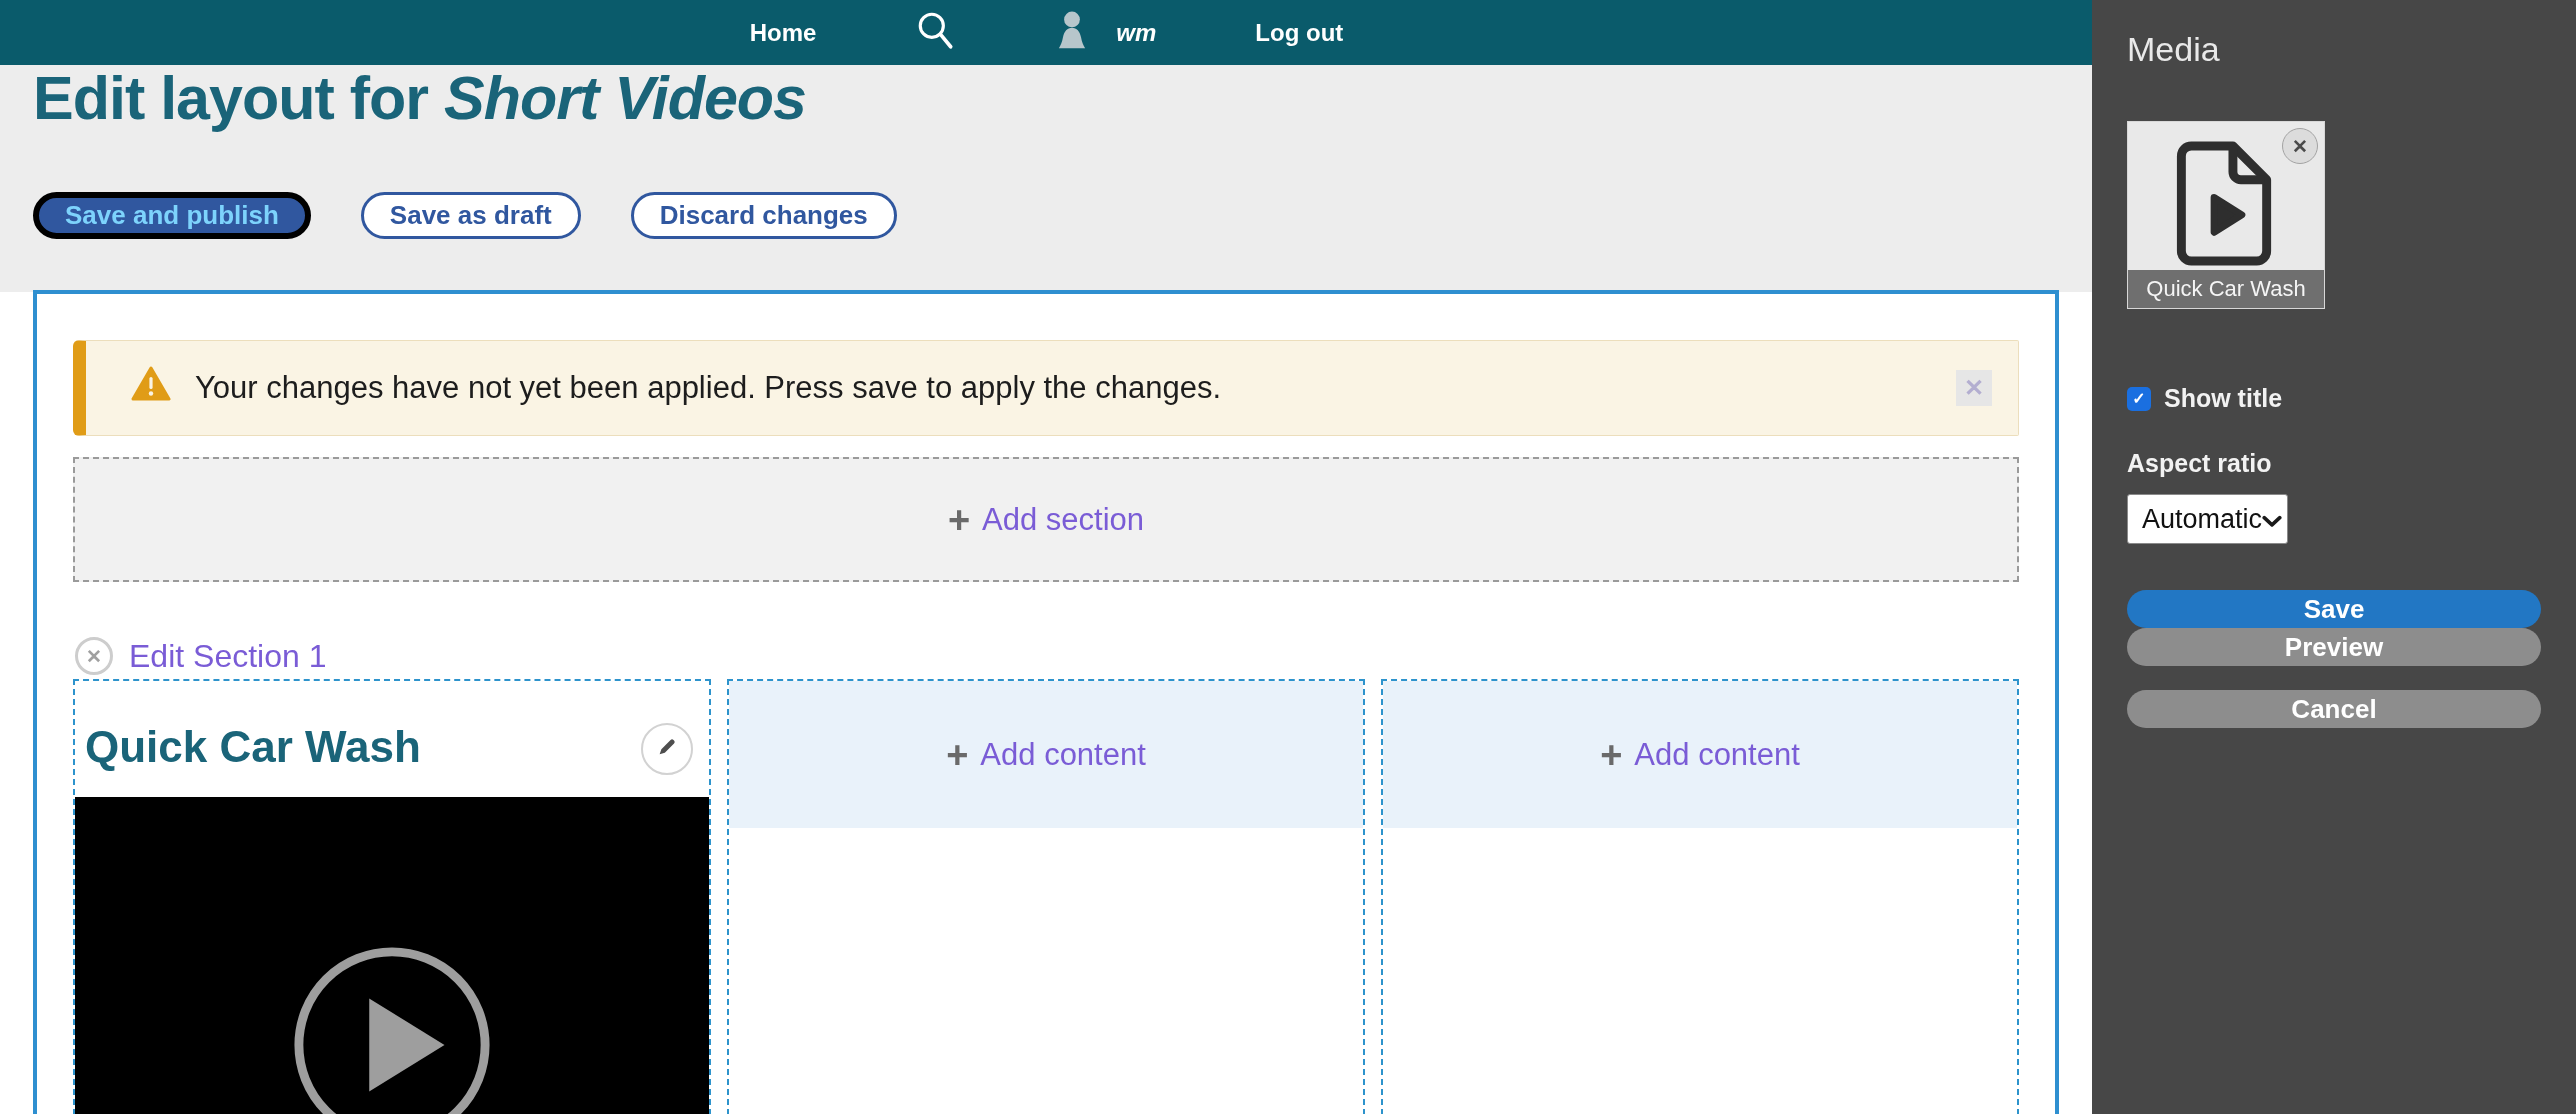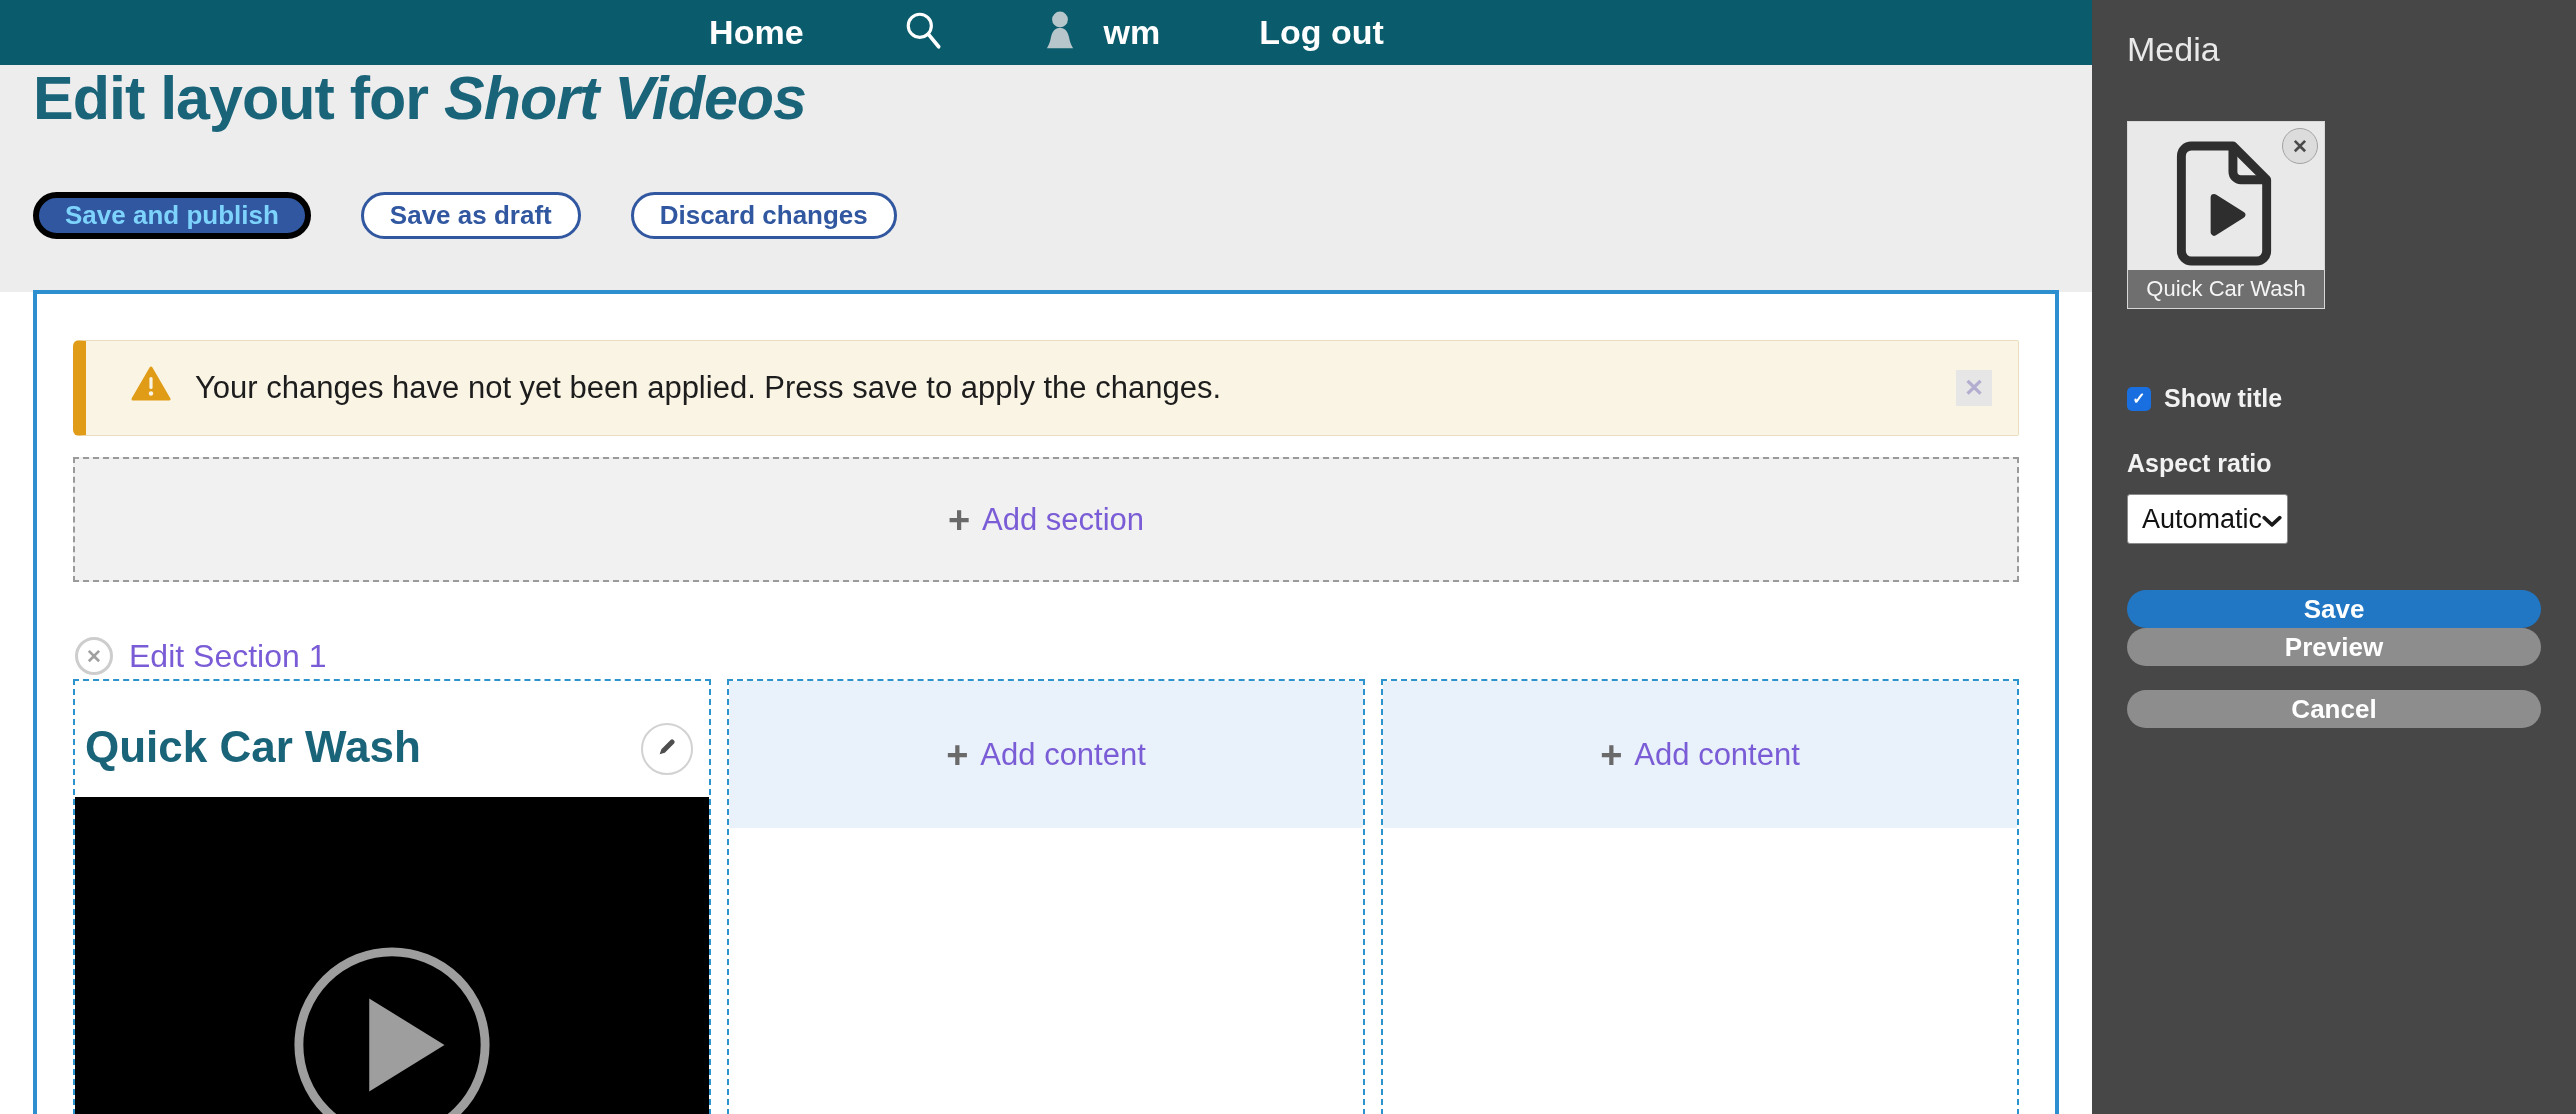--- a/index.html
+++ b/index.html
@@ -6,23 +6,23 @@
   html,body { margin:0; padding:0; }
   body { font-family: "Liberation Sans", sans-serif; }
 
   .screen { position:relative; width:2576px; height:1115px; background:#ffffff; overflow:hidden; }
 
   
   .header-band { position:absolute; left:0; top:0; width:2093px; height:292px; background:#ededed; }
 
   .topnav { position:absolute; left:0; top:0; width:2093px; height:65px; background:#0a5b6b;
             display:flex; align-items:center; justify-content:center; gap:99px; color:#fff; }
-  .nav-link { font-size:34px; font-weight:700; color:#fff; cursor:pointer; }
+  .nav-link { font-size:24px; font-weight:700; color:#fff; cursor:pointer; }
   .nav-iconbtn { display:flex; align-items:center; cursor:pointer; }
-  .nav-user { display:flex; align-items:center; gap:28px; cursor:pointer; }
+  .nav-user { display:flex; align-items:center; gap:28px; cursor:pointer;font-style:italic; }
 
   .page-title { position:absolute; left:33px; top:63px; margin:0; font-size:61px; font-weight:800;
                 color:#1a6479; letter-spacing:-1px; white-space:nowrap; }
   .page-title .em { font-style:italic; margin-left:16px; }
 
   .actions { position:absolute; left:33px; top:192px; display:flex; gap:50px; }
   .btn { height:47px; border-radius:24px; font-size:26px; font-weight:700; padding:0 26px;
          display:flex; align-items:center; justify-content:center; cursor:pointer; font-family:inherit; white-space:nowrap; }
   .btn-primary { background:#30579f; color:#7dd3fc; border:6px solid #000000;text-align:right; }
   .btn-outline { background:#fff; color:#30579f; border:3px solid #30579f; }

